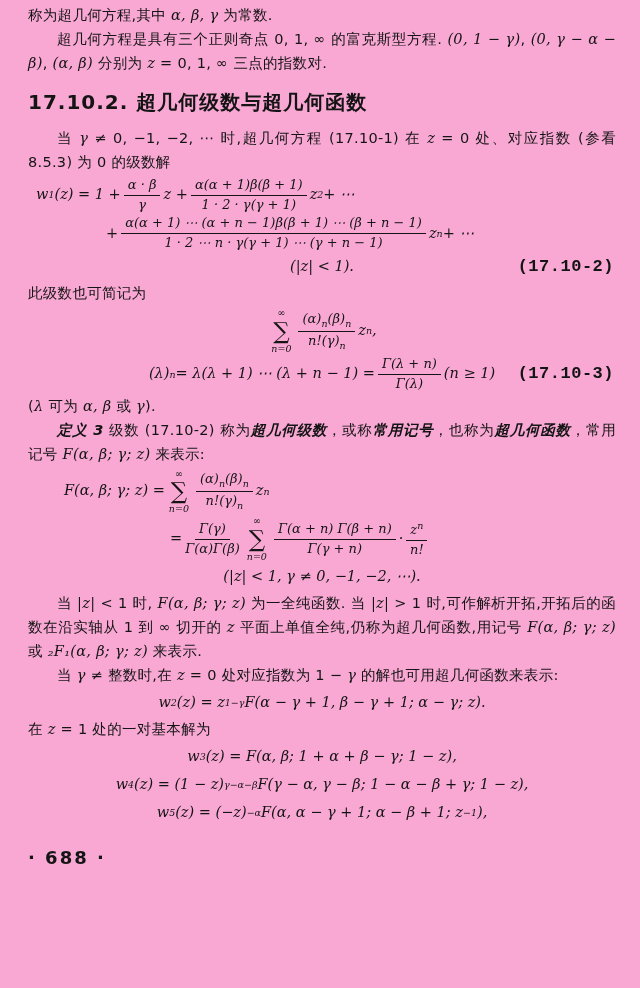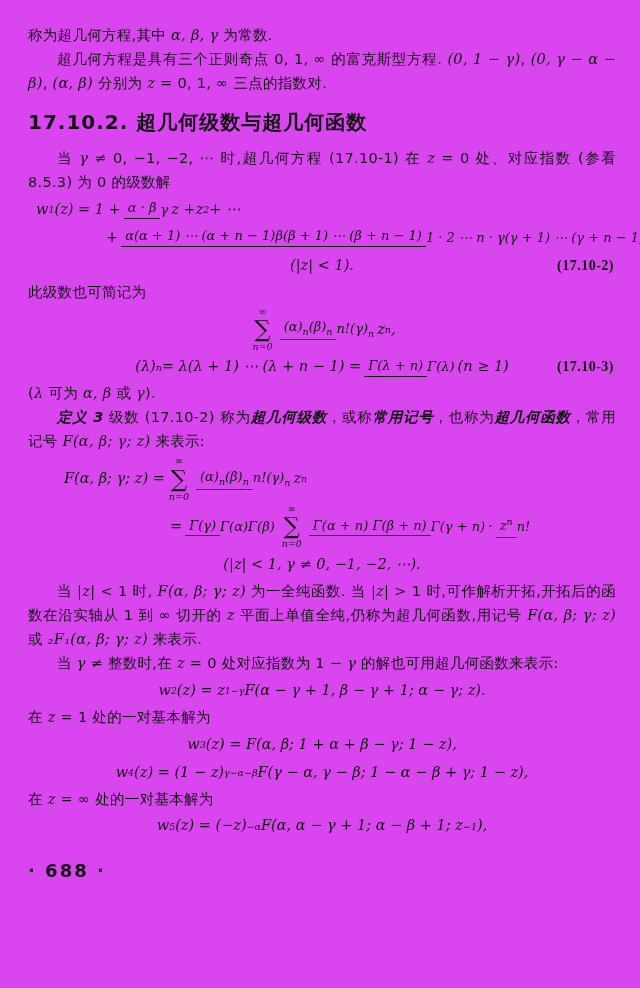--- a/index.html
+++ b/index.html
@@ -1,22 +1,22 @@
 <!DOCTYPE html>
 <html><head>
 <meta charset="utf-8">
 <style>
   * { margin:0; padding:0; box-sizing:border-box; }
   html,body { background:#e8e8e4; }
   body { width:640px; height:988px; margin:0 auto; overflow:hidden; }
   #page {
     width:640px; height:988px;
-    background:#d946ef;
+    background:#f9a8d4;
     color:#141414;
-    padding:24px 24px 0 28px;
+    padding:4px 24px 0 28px;
     font-family:"DejaVu Sans", sans-serif;
     font-size:14.5px;
     line-height:1.65;
     position:relative;
   }
   
   .p { text-align:justify; letter-spacing:0.3px; }
   .p.indent { text-indent:2em; }
   .p .it, .frm .t { font-family:"DejaVu Serif", serif; font-style:italic; }
   .p .bold { font-weight:bold;font-style:italic; }
@@ -43,21 +43,21 @@
     align-items:center;
     flex-wrap:nowrap;
     font-family:"DejaVu Serif", serif;
     font-style:italic;
     font-size:14.5px;
     white-space:nowrap;
   }
   .frm sup, .frm sub { font-size:9.5px; font-style:italic; }
   .fr {
     display:inline-flex;
-    flex-direction:row;
+    flex-direction:column;
     align-items:center;
     vertical-align:middle;
     margin:0 3px;
     font-size:13px;
     line-height:1.3;
   }
   .fr .n { padding:0 4px 1px 4px; border-bottom:1.4px solid #141414; text-align:center; }
   .fr .d { padding-top:1px; text-align:center; }
   .sum {
     display:inline-flex;
@@ -67,24 +67,24 @@
     line-height:1;
     font-style:normal;
   }
   .sum .lim { font-size:9.5px; font-style:italic; line-height:1.1; }
   .sum .sg { font-size:23px; line-height:1; font-style:normal; padding:1px 0; }
   .tag {
     position:absolute;
     right:2px;
     top:50%;
     transform:translateY(-50%);
-    font-family:Liberation Serif, serif;
+    font-family:Liberation Mono, monospace;
     font-style:normal;
     font-weight:bold;
-    font-size:14px;
+    font-size:17px;
     letter-spacing:0.5px;
     text-align:right;
   }
   
   .footer {
     margin-top:17px;
     font-weight:bold;
     font-size:18px;
     letter-spacing:2px;
   }
@@ -101,20 +101,24 @@
       <div class="frm-row left">
         <span class="frm" style="margin-left: 8px;">
           <span class="t">w</span>
           <sub>1</sub>
           <span class="t">(z) = 1 + </span>
           <span class="fr">
             <span class="n"><span class="t">α · β</span></span>
             <span class="d"><span class="t">γ</span></span>
           </span>
           <span class="t"> z + </span>
+          <span class="fr">
+            <span class="n"><span class="t">α(α + 1)β(β + 1)</span></span>
+            <span class="d"><span class="t">1 · 2 · γ(γ + 1)</span></span>
+          </span>
           <span class="t"> z</span>
           <sup>2</sup>
           <span class="t"> + ⋯</span>
         </span>
       </div>
       <div class="frm-row left">
         <span class="frm" style="margin-left: 78px;">
           <span class="t">+ </span>
           <span class="fr">
             <span class="n"><span class="t">α(α + 1) ⋯ (α + n − 1)β(β + 1) ⋯ (β + n − 1)</span></span>
@@ -228,21 +232,20 @@
       </div>
       <div class="frm-row">
         <span class="frm">
           <span class="t">w</span>
           <sub>4</sub>
           <span class="t">(z) = (1 − z)</span>
           <sup>γ−α−β</sup>
           <span class="t">F(γ − α, γ − β; 1 − α − β + γ; 1 − z),</span>
         </span>
       </div>
-      <p class="p"><span>在 </span><span class="it ">z</span><span> = ∞ 处的一对基本解为</span></p>
       <div class="frm-row">
         <span class="frm">
           <span class="t">w</span>
           <sub>5</sub>
           <span class="t">(z) = (−z)</span>
           <sup>−α</sup>
           <span class="t">F(α, α − γ + 1; α − β + 1; z</span>
           <sup>−1</sup>
           <span class="t">),</span>
         </span>

